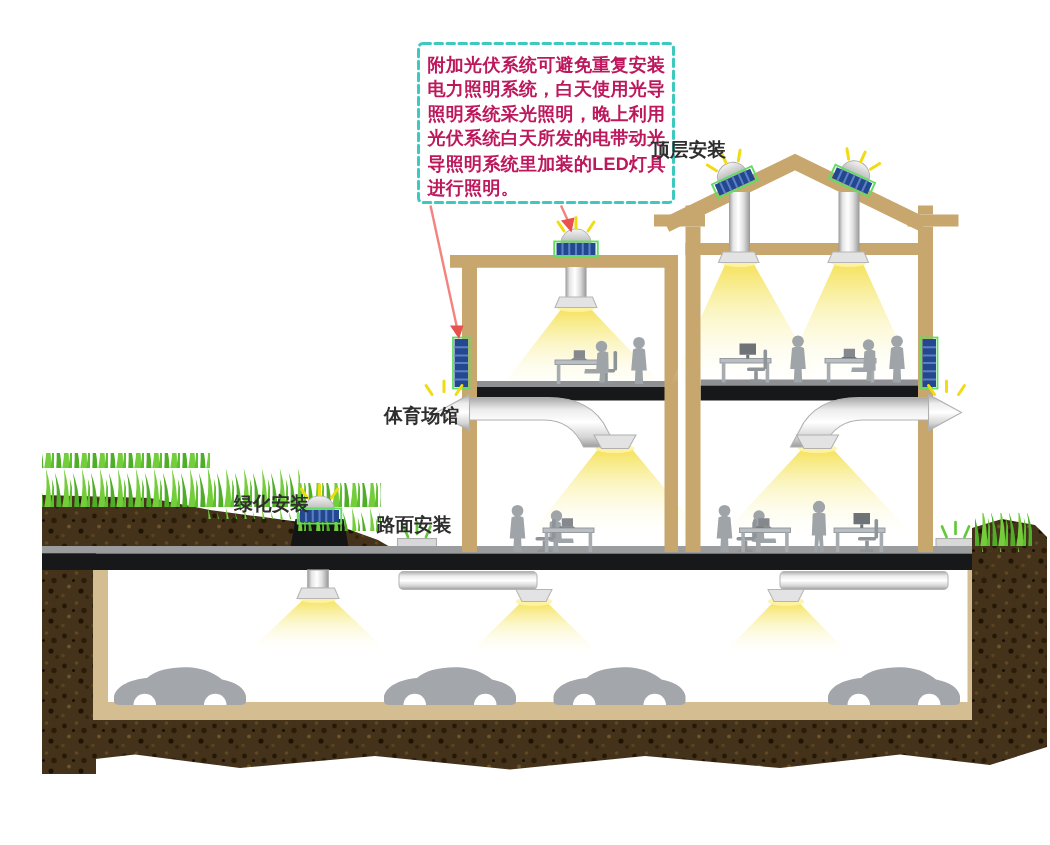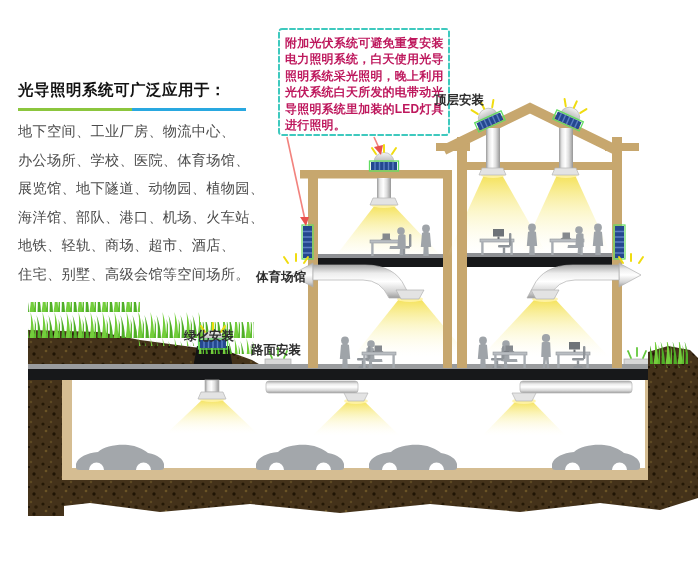--- a/index.html
+++ b/index.html
@@ -11,21 +11,21 @@
   .intro-divider{margin-top:7px;height:3px;width:228px;display:flex;}
   .intro-divider .half-green{width:114px;height:3px;background:#8CC63E;}
   .intro-divider .half-blue{width:114px;height:3px;background:#29A8E0;}
   .intro-lines{margin-top:6px;}
   .intro-line{font-size:14.2px;color:#4B4B4B;line-height:28.5px;white-space:nowrap;letter-spacing:.3px;}
   .callout-text{position:absolute;left:285px;top:35px;width:160px;font-size:12px;line-height:16.4px;
                 font-weight:600;color:#be185d;letter-spacing:.2px;}
   .tag{position:absolute;font-size:12.5px;font-weight:600;color:#2E2E2E;white-space:nowrap;}
   .tag-roof{left:434px;top:92px;font-family:Liberation Mono, monospace;}
   .tag-side{left:256px;top:269px;}
-  .tag-green{left:156px;top:328px;margin-left:28px;}
+  .tag-green{left:156px;top:328px;}
   .tag-road{left:251px;top:342px;font-family:Liberation Mono, monospace;}
 </style>
 </head>
 <body>
 
 <div class="stage">
 
 <svg class="art" viewBox="0 0 700 563">
   <defs>
     <pattern id="dirtP" width="20" height="20" patternUnits="userSpaceOnUse">
@@ -292,35 +292,20 @@
 
   <g>
     <line x1="287" y1="137" x2="305" y2="220" stroke="#F2837E" stroke-width="1.6"></line>
     <polygon points="306,226 300,217 309,217" fill="#E8514D"></polygon>
     <line x1="374" y1="137" x2="379" y2="148" stroke="#F2837E" stroke-width="1.6"></line>
     <polygon points="381,155 374,147 383,145" fill="#E8514D"></polygon>
   </g>
   <rect x="279" y="29" width="170" height="106" rx="3" fill="#FFFFFF" stroke="#3EC9BE" stroke-width="2" stroke-dasharray="5 3" stroke-linecap="round"></rect>
 </svg>
 
-<div class="intro">
-  <div class="intro-title">光导照明系统可广泛应用于：</div>
-  <div class="intro-divider">
-    <span class="half-green"></span>
-    <span class="half-blue"></span>
-  </div>
-  <div class="intro-lines">
-    <div class="intro-line">地下空间、工业厂房、物流中心、</div>
-    <div class="intro-line">办公场所、学校、医院、体育场馆、</div>
-    <div class="intro-line">展览馆、地下隧道、动物园、植物园、</div>
-    <div class="intro-line">海洋馆、部队、港口、机场、火车站、</div>
-    <div class="intro-line">地铁、轻轨、商场、超市、酒店、</div>
-    <div class="intro-line">住宅、别墅、高级会馆等空间场所。</div>
-  </div>
-</div>
 
 <div class="callout-text">附加光伏系统可避免重复安装电力照明系统，白天使用光导照明系统采光照明，晚上利用光伏系统白天所发的电带动光导照明系统里加装的LED灯具进行照明。</div>
 
 <div class="tag tag-roof">顶层安装</div>
 <div class="tag tag-side">体育场馆</div>
 <div class="tag tag-green">绿化安装</div>
 <div class="tag tag-road">路面安装</div>
 
 </div>
 

